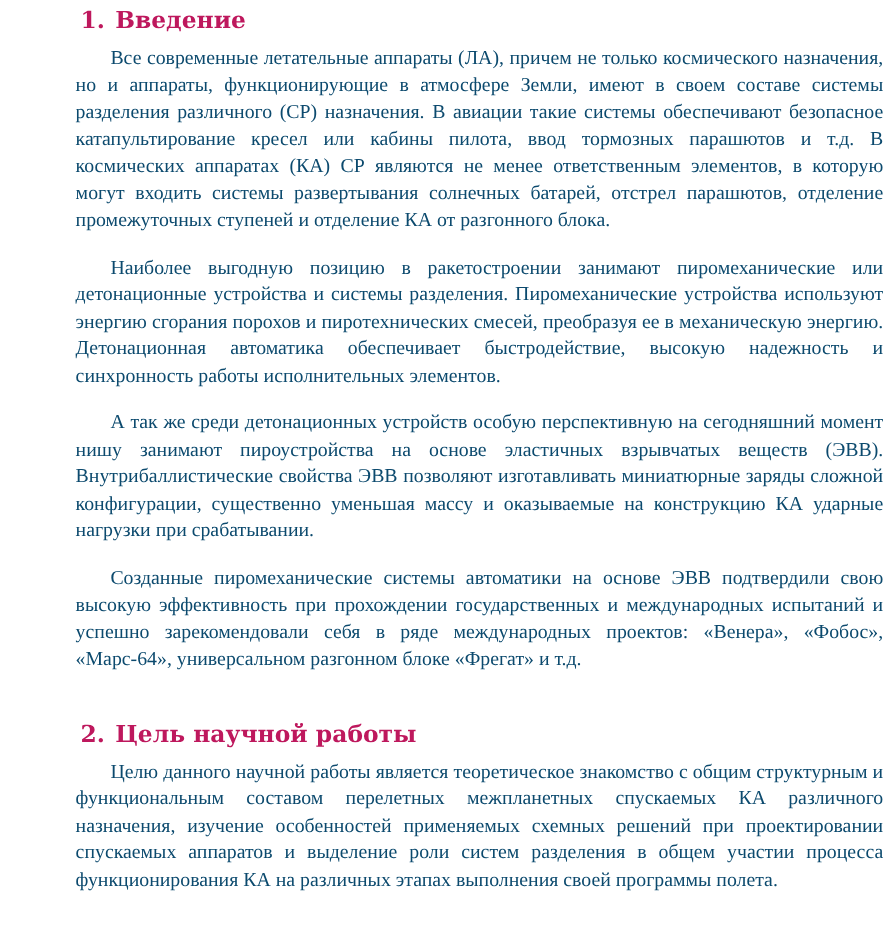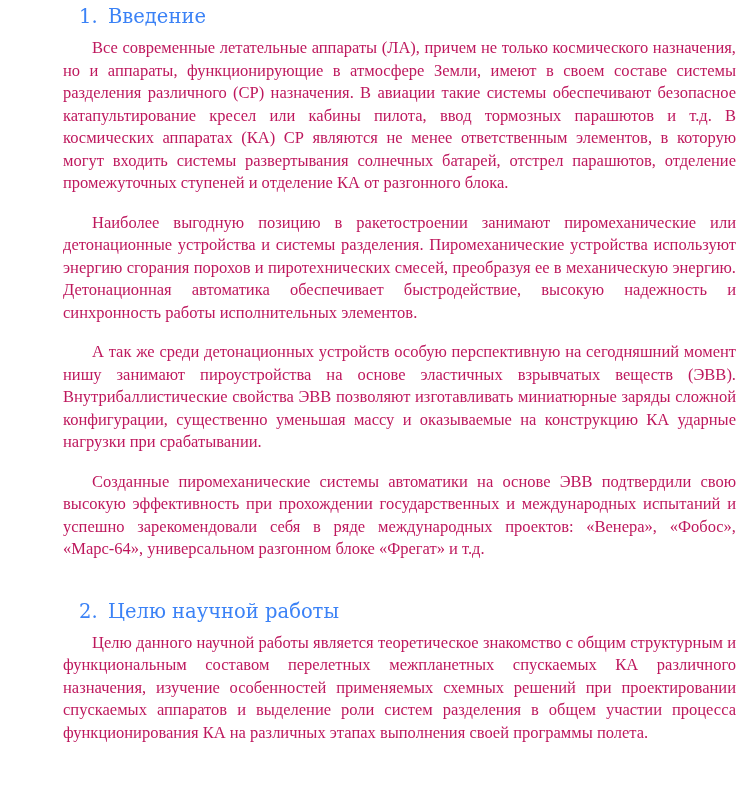--- a/index.html
+++ b/index.html
@@ -15,39 +15,39 @@
     padding: 4px 7px 0 63px;
     background: #ffffff;
     color: #000000;
     overflow: hidden;
   }
   .content {
     width: 673px;
   }
   .heading {
     font-family: "DejaVu Serif", serif;
-    font-weight: 400;
+    font-weight: 700;
     font-size: 19.5px;
     line-height: 26px;
-    margin: 0 0 7px 16px;
-    color: #3b82f6;
+    margin: 0 0 7px 4px;
+    color: #be185d;
     white-space: nowrap;
   }
   .heading .num {
     display: inline-block;
     min-width: 29px;
   }
   .body-par {
     font-family: "Liberation Serif", serif;
     font-size: 16.5px;
     line-height: 22.5px;
     text-align: justify;
     text-indent: 29px;
     margin: 0 0 17px 0;
-    color: #be185d;
+    color: #0c4a6e;
   }
   .section-goal .heading {
     margin-top: 38px;
   }
   .body-par:last-child {
     margin-bottom: 0;
   }
 </style>
 </head>
 <body>
@@ -58,19 +58,19 @@
     <section class="section-intro">
       <h2 class="heading"><span class="num">1.</span><span>Введение</span></h2>
 
       <p class="body-par">Все современные летательные аппараты (ЛА), причем не только космического назначения, но и аппараты, функционирующие в атмосфере Земли, имеют в своем составе системы разделения различного (СР) назначения. В авиации такие системы обеспечивают безопасное катапультирование кресел или кабины пилота, ввод тормозных парашютов и т.д. В космических аппаратах (КА) СР являются не менее ответственным элементов, в которую могут входить системы развертывания солнечных батарей, отстрел парашютов, отделение промежуточных ступеней и отделение КА от разгонного блока.</p>
       <p class="body-par">Наиболее выгодную позицию в ракетостроении занимают пиромеханические или детонационные устройства и системы разделения. Пиромеханические устройства используют энергию сгорания порохов и пиротехнических смесей, преобразуя ее в механическую энергию. Детонационная автоматика обеспечивает быстродействие, высокую надежность и синхронность работы исполнительных элементов.</p>
       <p class="body-par">А так же среди детонационных устройств особую перспективную на сегодняшний момент нишу занимают пироустройства на основе эластичных взрывчатых веществ (ЭВВ). Внутрибаллистические свойства ЭВВ позволяют изготавливать миниатюрные заряды сложной конфигурации, существенно уменьшая массу и оказываемые на конструкцию КА ударные нагрузки при срабатывании.</p>
       <p class="body-par">Созданные пиромеханические системы автоматики на основе ЭВВ подтвердили свою высокую эффективность при прохождении государственных и международных испытаний и успешно зарекомендовали себя в ряде международных проектов: «Венера», «Фобос», «Марс-64», универсальном разгонном блоке «Фрегат» и т.д.</p>
     </section>
 
     <section class="section-goal">
-      <h2 class="heading"><span class="num">2.</span><span>Целю научной работы</span></h2>
+      <h2 class="heading"><span class="num">2.</span><span>Цель научной работы</span></h2>
 
       <p class="body-par">Целю данного научной работы является теоретическое знакомство с общим структурным и функциональным составом перелетных межпланетных спускаемых КА различного назначения, изучение особенностей применяемых схемных решений при проектировании спускаемых аппаратов и выделение роли систем разделения в общем участии процесса функционирования КА на различных этапах выполнения своей программы полета.</p>
     </section>
 
   </div>
 </div>
 
 </body></html>

